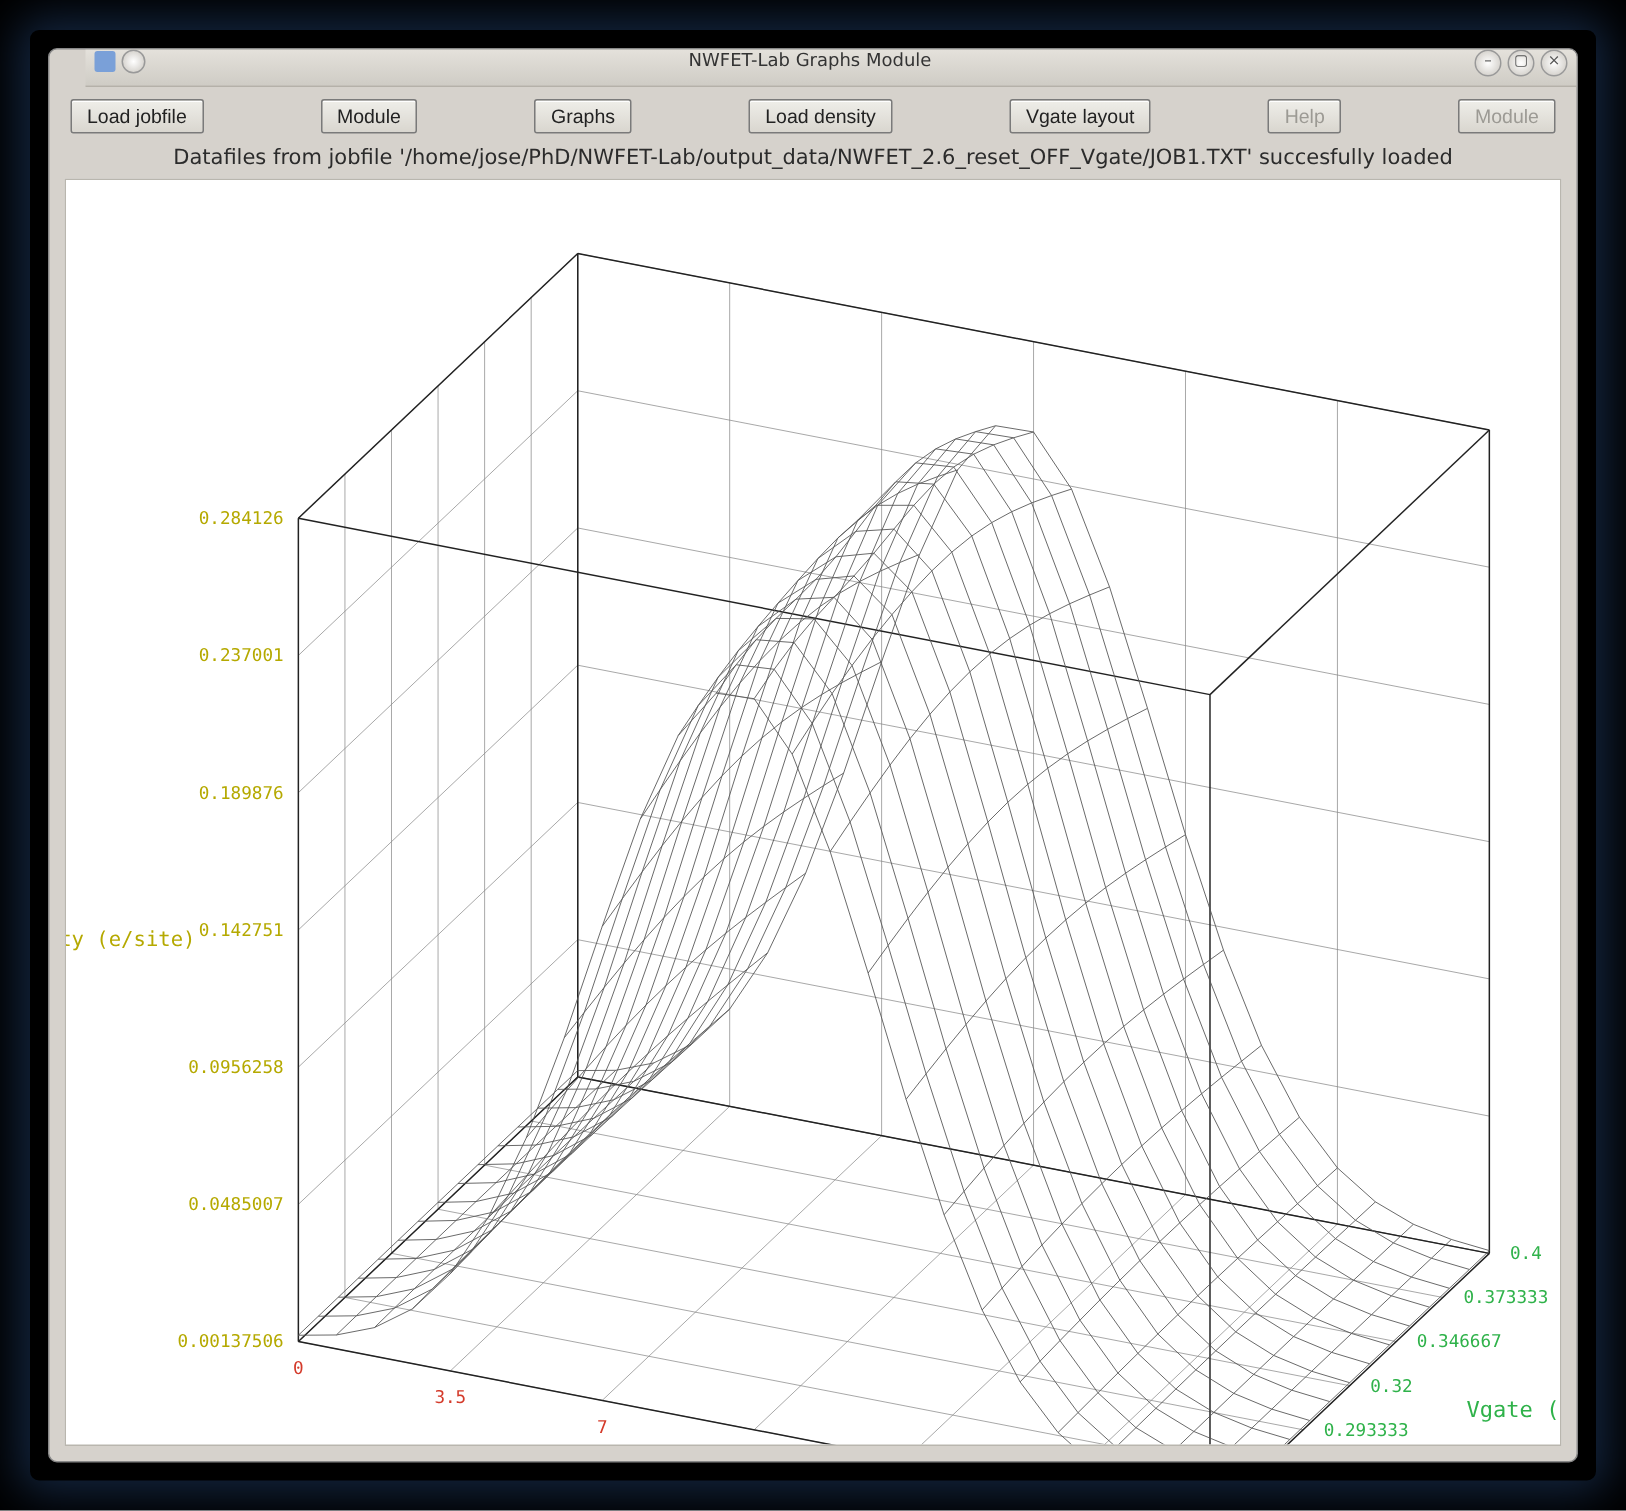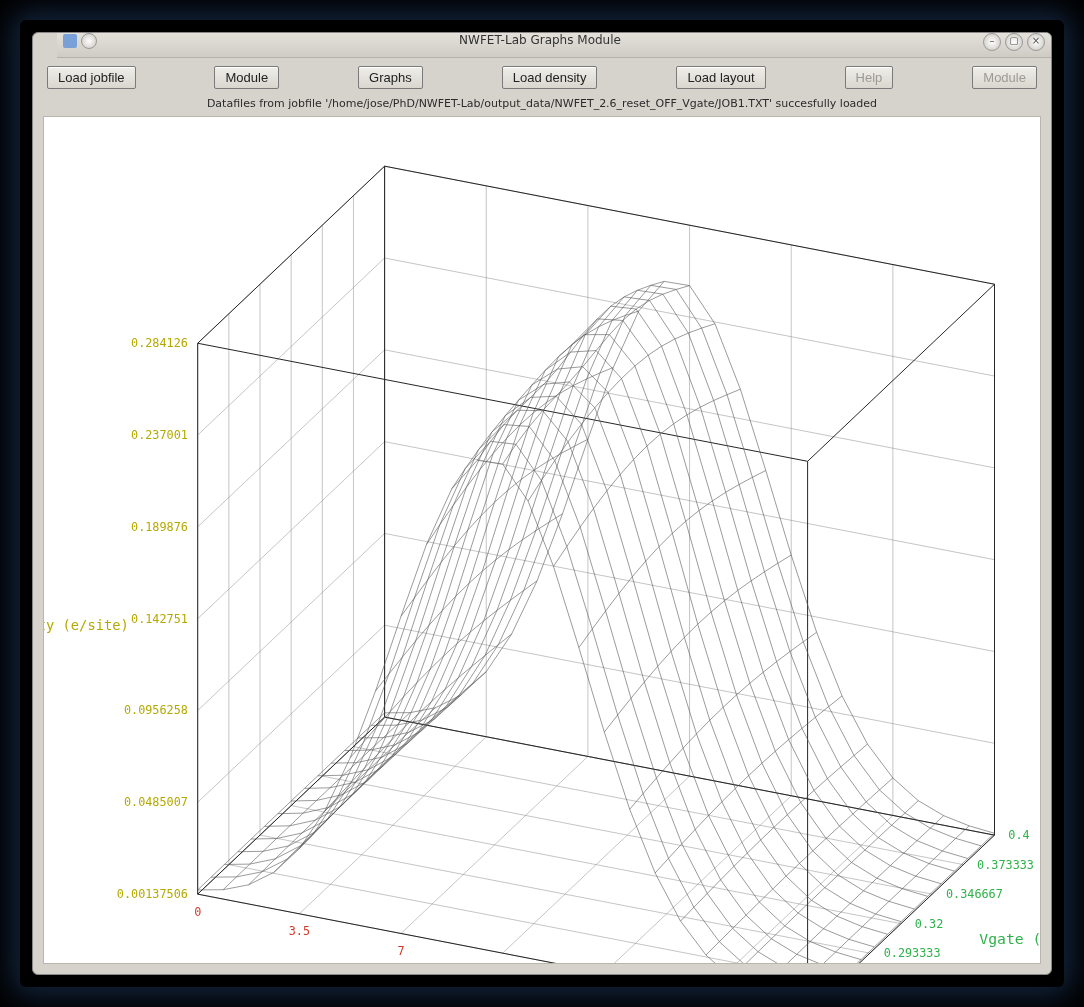--- a/index.html
+++ b/index.html
@@ -72,21 +72,21 @@
     padding: 3px 10px;
     font-size: 13px;
     color:#222;
     cursor:pointer;
     white-space:nowrap;
     box-shadow: inset 0 1px 0 #fff;
   }
   .tb-btn.disabled { color:#9c9a94; cursor:default; }
   .status {
     text-align:center;
-    font-size:11px;
+    font-size:14px;
     color:#2b2b2b;
     padding: 2px 0 6px 0;
   }
   .plot-area {
     flex:1;
     margin: 0 10px 10px 10px;
     background:#ffffff;
     border:1px solid #b9b6ae;
     position:relative;
     overflow:hidden;
@@ -121,21 +121,21 @@
       <span class="win-btn">▢</span>
       <span class="win-btn">×</span>
     </div>
   </div>
 
   <div class="toolbar">
     <button class="tb-btn">Load jobfile</button>
     <button class="tb-btn">Module</button>
     <button class="tb-btn">Graphs</button>
     <button class="tb-btn">Load density</button>
-    <button class="tb-btn">Load layout</button>
+    <button class="tb-btn">Vgate layout</button>
     <button class="tb-btn disabled">Help</button>
     <button class="tb-btn disabled">Module</button>
   </div>
 
   <div class="status">Datafiles from jobfile '/home/jose/PhD/NWFET-Lab/output_data/NWFET_2.6_reset_OFF_Vgate/JOB1.TXT' succesfully loaded</div>
 
   <div class="plot-area">
     <svg id="plot-svg" viewBox="0 0 1000 860" width="100%" height="100%" preserveAspectRatio="xMidYMid meet">
         <line x1="340" y1="610" x2="340" y2="50" class="grid"></line>
         <line x1="340" y1="610" x2="960" y2="730" class="grid"></line>

